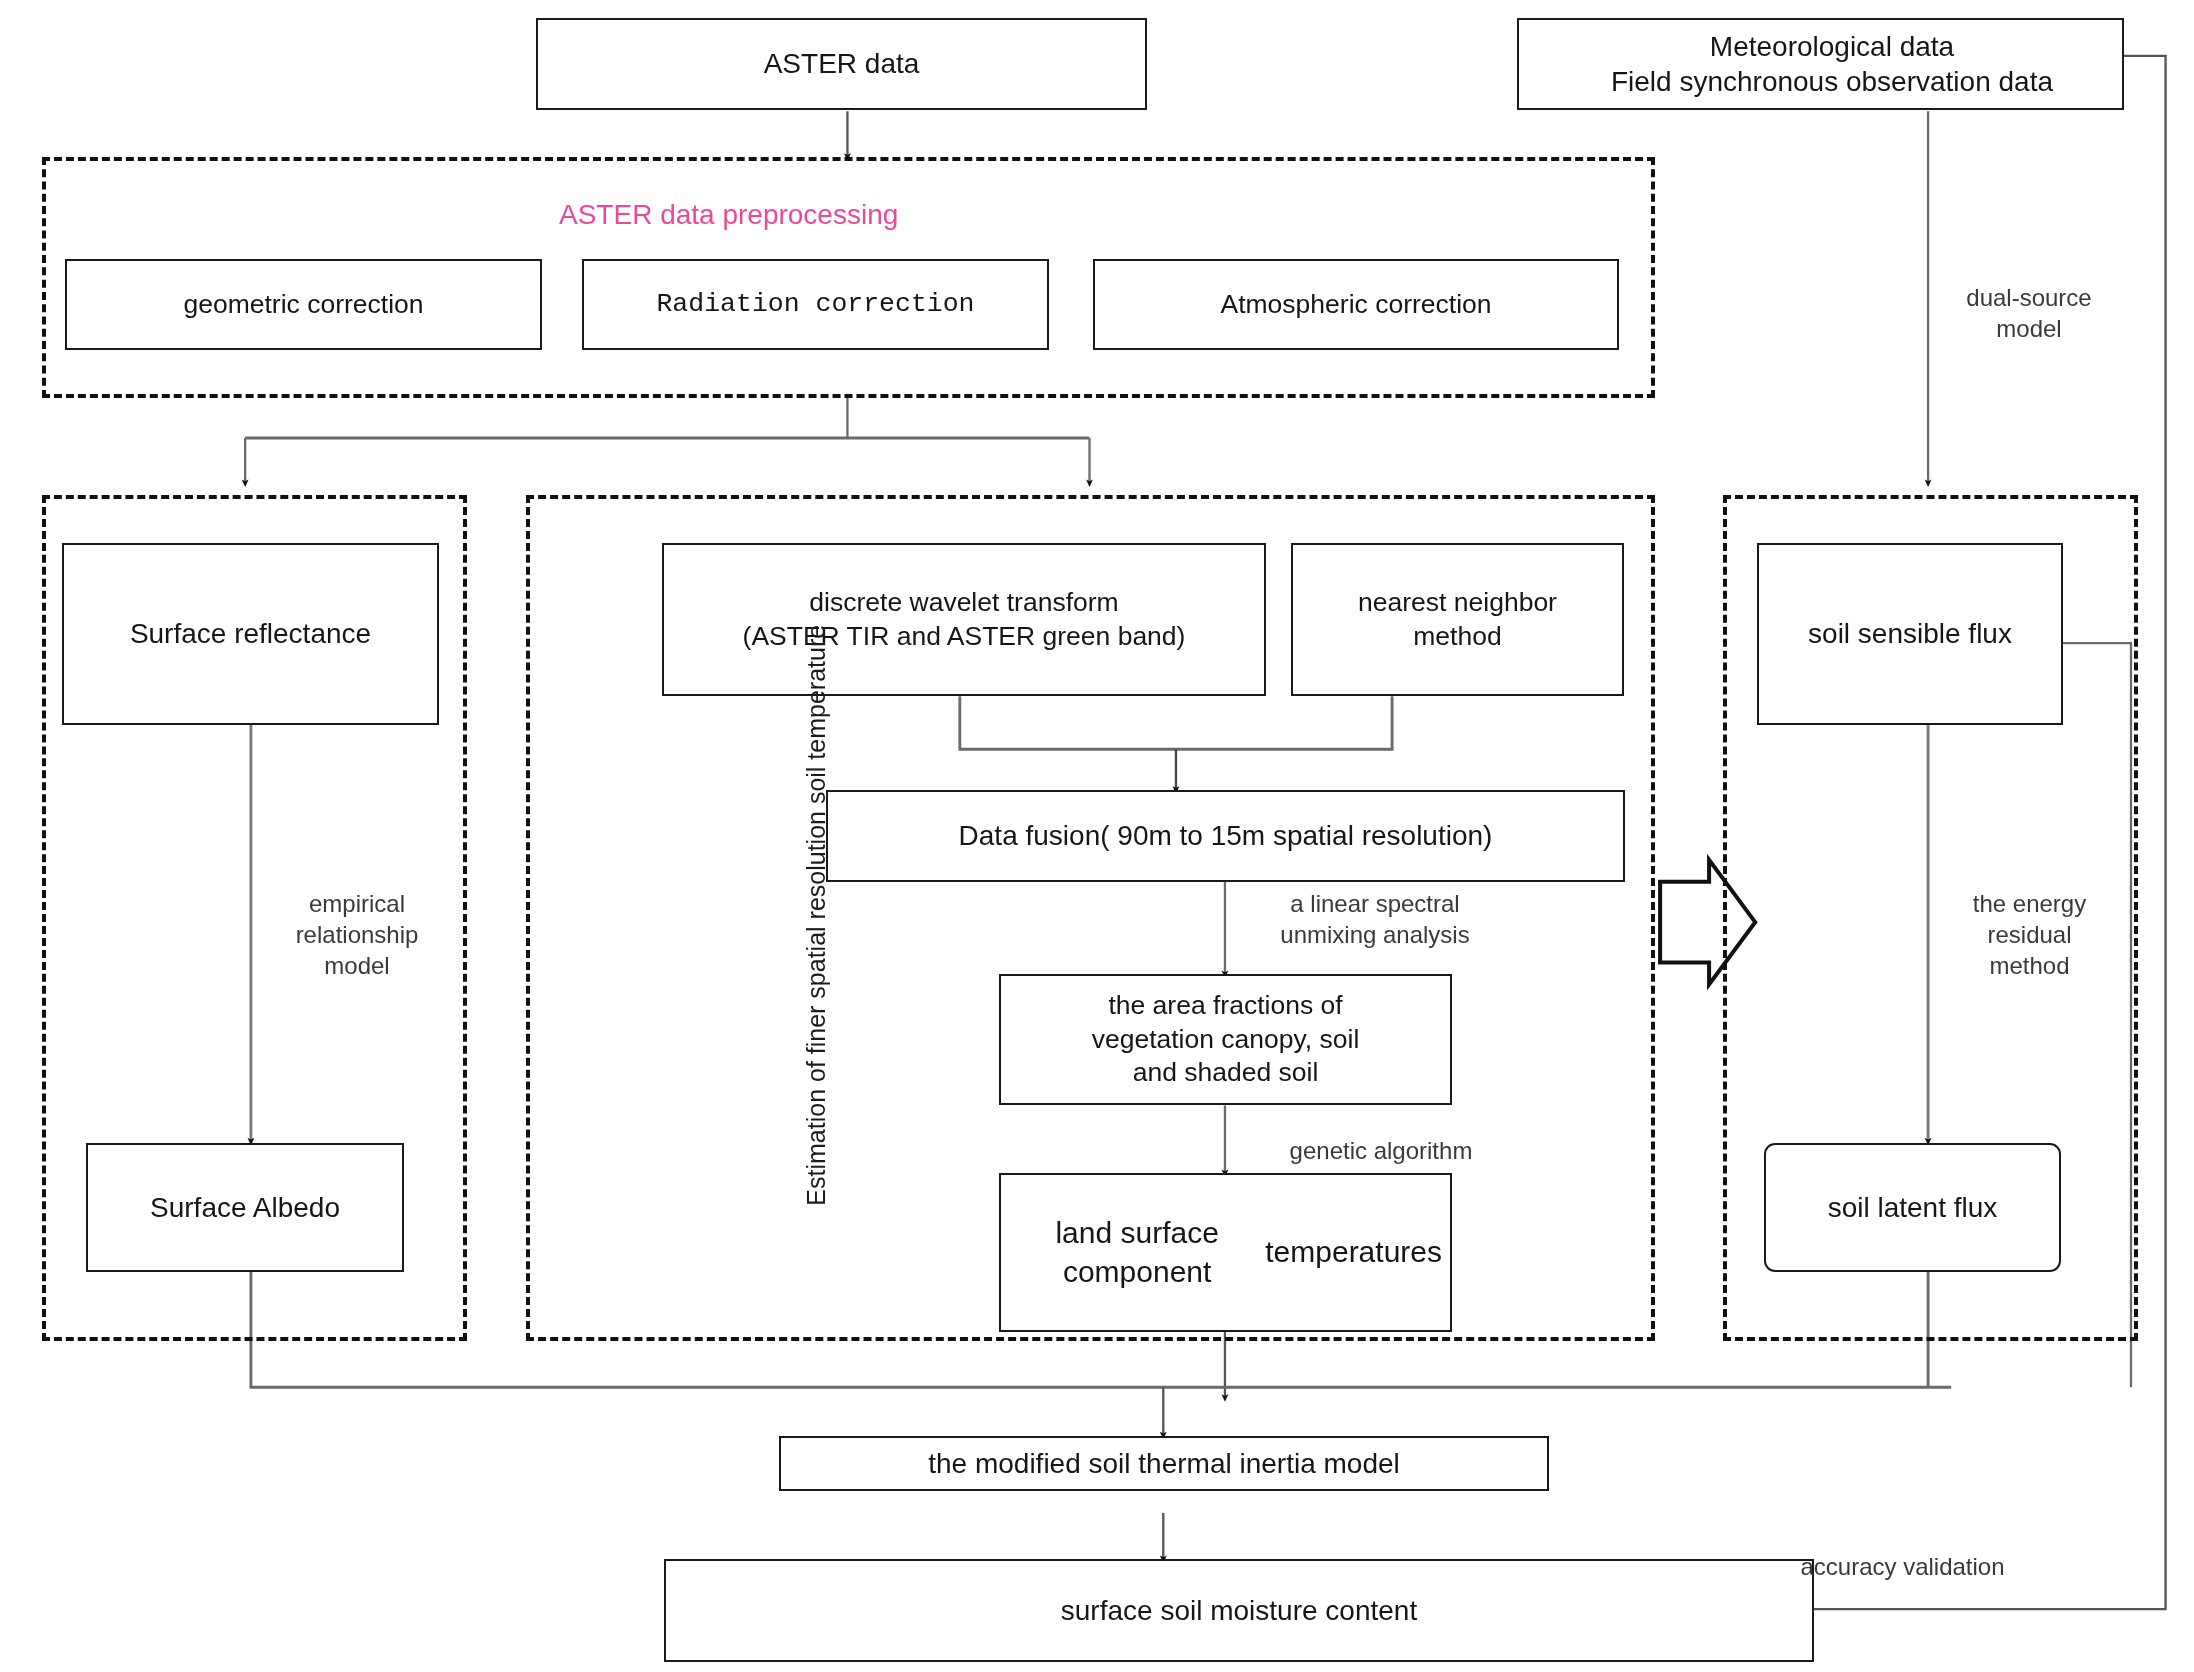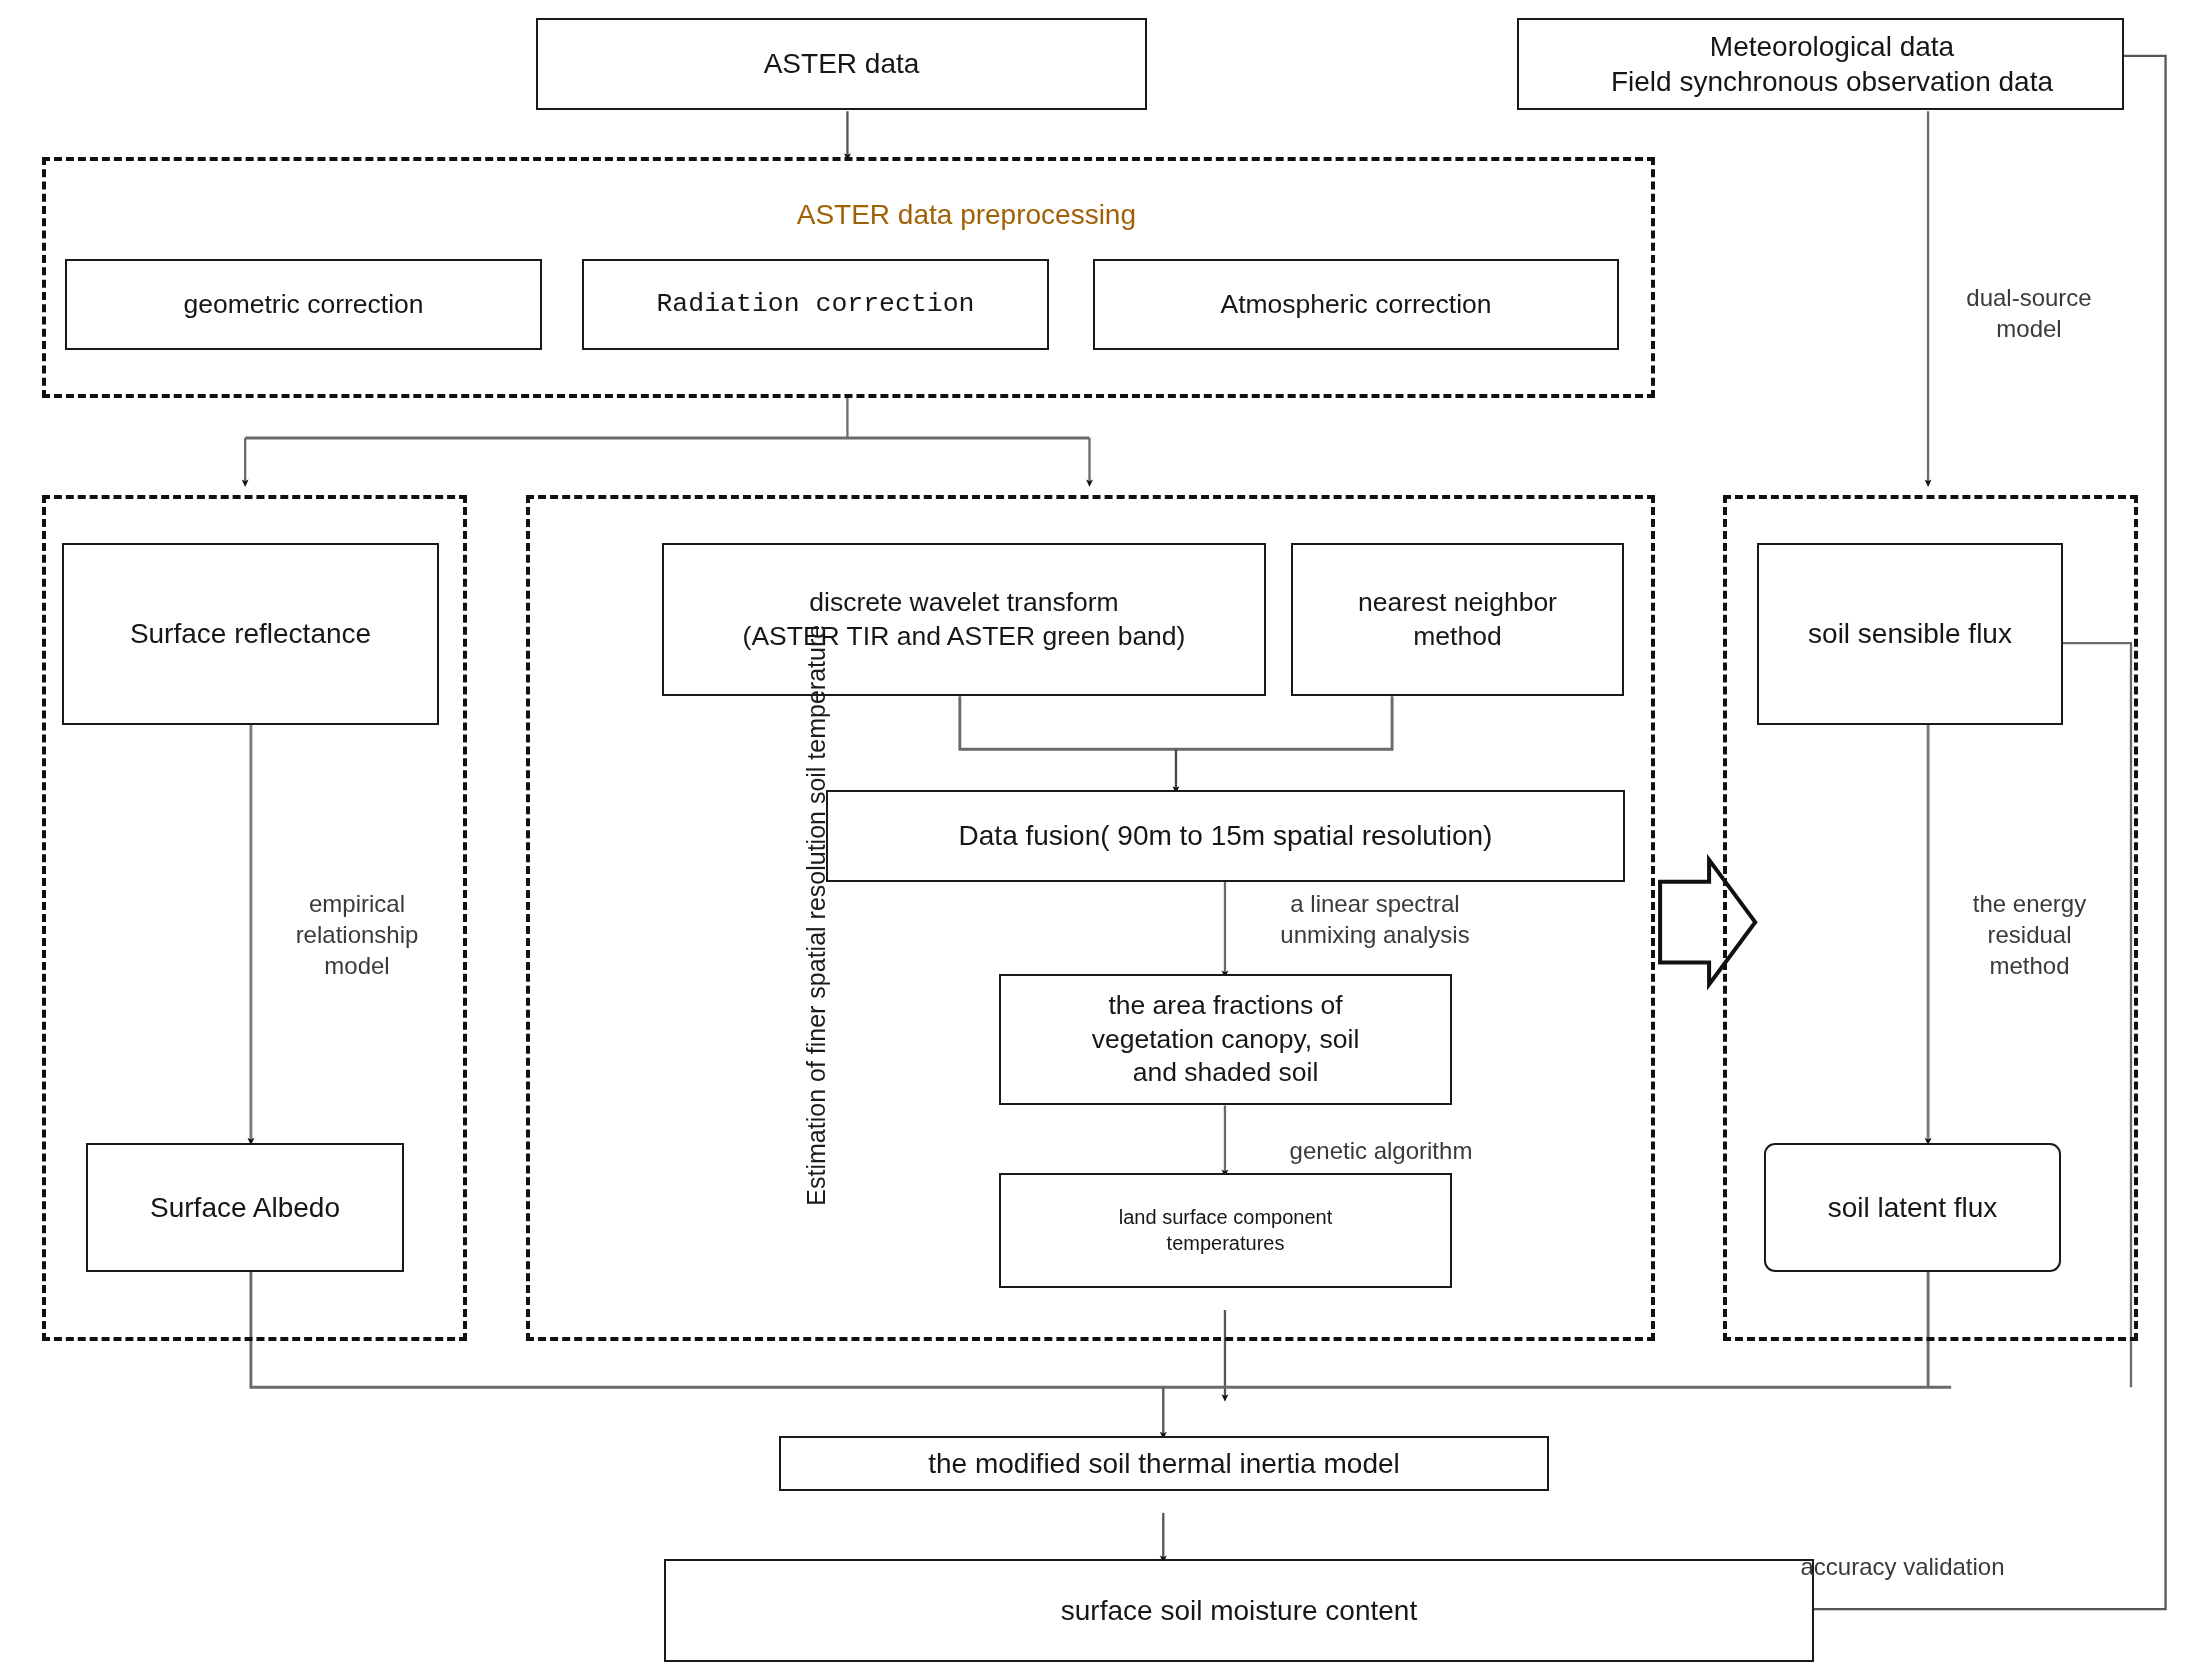--- a/index.html
+++ b/index.html
@@ -47,22 +47,22 @@
   .label {
     position: absolute;
     color: #3a3a3a;
     text-align: center;
     line-height: 1.3;
     z-index: 4;
     white-space: pre-line;
   }
   .section-title {
     position: absolute;
-    color: #a16207;
-    text-align: right;
+    color: #ec4899;
+    text-align: left;
     z-index: 4;
   }
   .vlabel {
     position: absolute;
     z-index: 4;
     color: #1b1b1b;
     text-align: center;
     transform-origin: center center;
   }
   .vlabel .inner {
@@ -180,21 +180,21 @@
   <div class="box" style="left:826px; top:790px; width:799px; height:92px; font-size:28px;">
     <span>Data fusion( 90m to 15m spatial resolution)</span>
   </div>
 
   <div class="box" style="left:999px; top:974px; width:453px; height:131px; font-size:26.5px; flex-direction:column;">
     <span>the area fractions of</span>
     <span>vegetation canopy, soil</span>
     <span>and shaded soil</span>
   </div>
 
-  <div class="box" style="left:999px; top:1173px; width:453px; height:115px; font-size:20px; flex-direction:column;">
+  <div class="box" style="left:999px; top:1173px; width:453px; height:159px; font-size:30px; flex-direction:row;">
     <span>land surface component</span>
     <span>temperatures</span>
   </div>
 
   <div class="box" style="left:1757px; top:543px; width:306px; height:182px; font-size:28px;">
     <span>soil sensible flux</span>
   </div>
 
   <div class="box" style="left:1764px; top:1143px; width:297px; height:129px; font-size:28px;border-radius:11px;">
     <span>soil latent flux</span>

